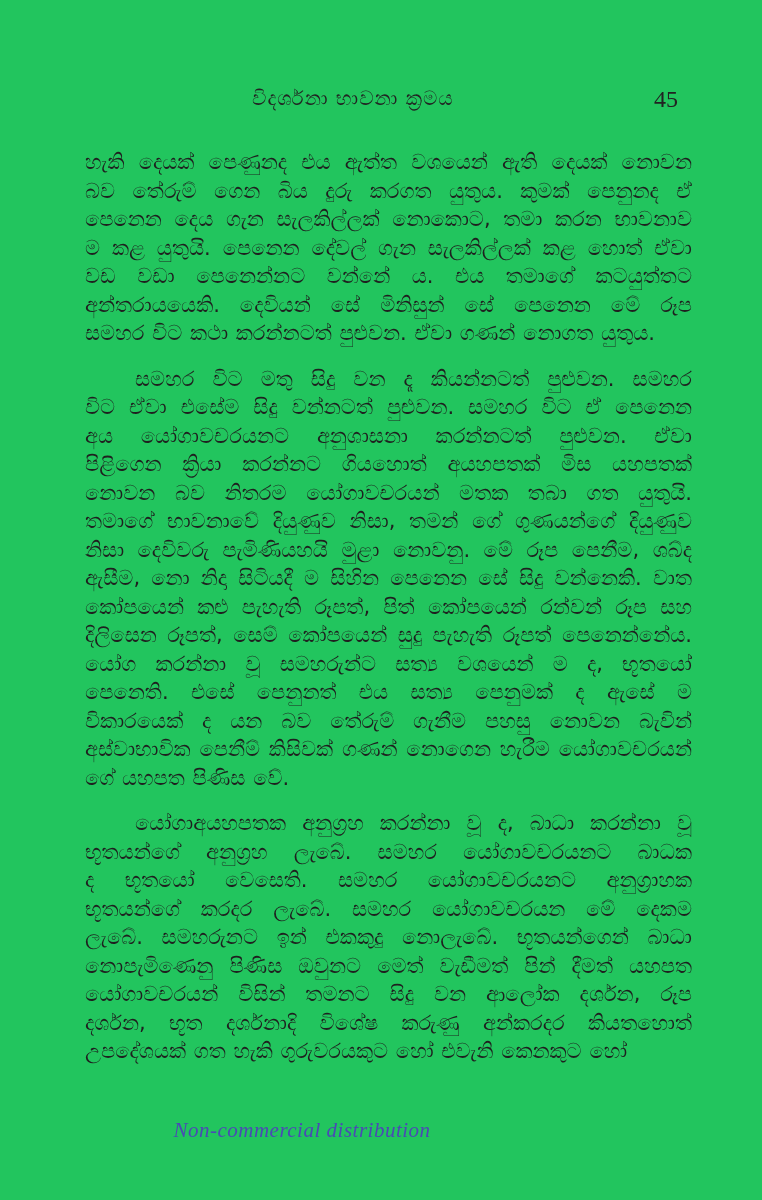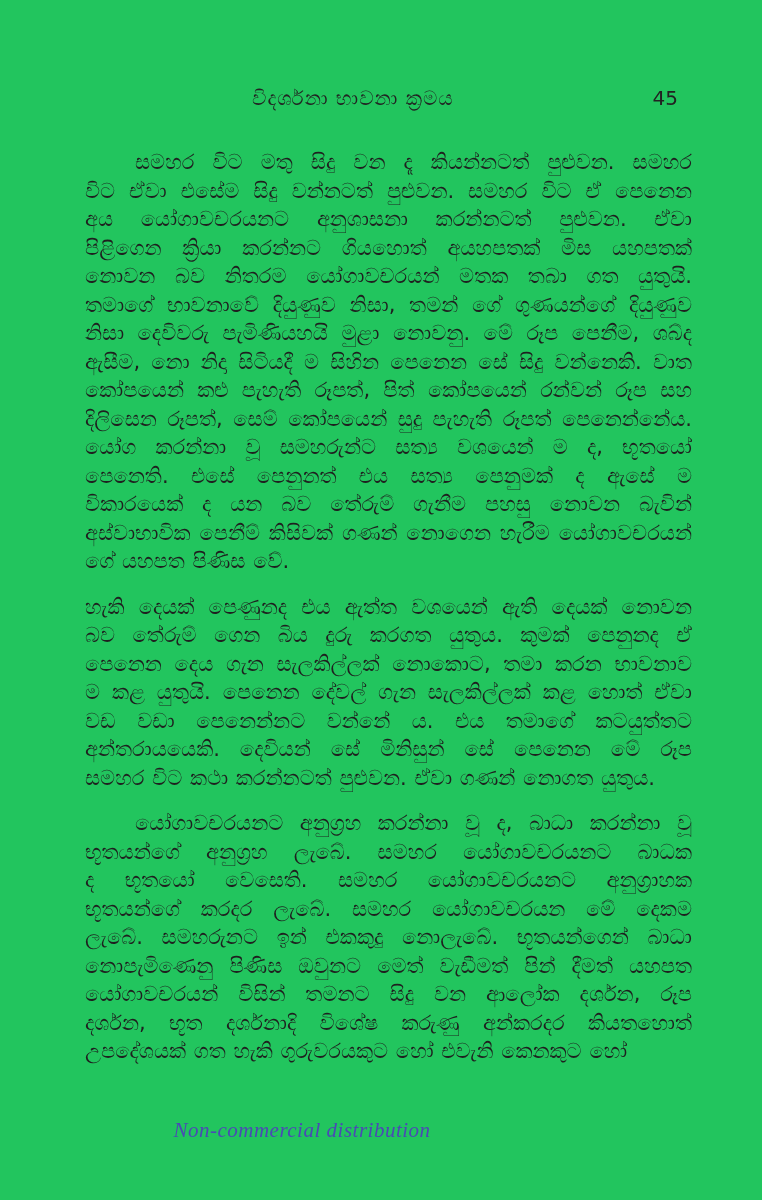--- a/index.html
+++ b/index.html
@@ -25,22 +25,23 @@
     position: absolute;
     left: 252px; top: 0;
     font-size: 20px;
     letter-spacing: 1px;
     color: #222;
     white-space: nowrap;
   }
   .page-number {
     position: absolute;
     right: 84px; top: 0;
-    font-size: 20px;
+    font-size: 24px;
     color: #222;
+    font-family: Liberation Serif, serif;
   }
   
   .body-text {
     position: absolute;
     top: 148px; left: 85px;
     width: 607px;
   }
   .para { display: block; }
   .para + .para { margin-top: 17px; }
   .line {
@@ -75,48 +76,48 @@
 
 <div class="page" lang="si">
 
   <div class="header">
     <span class="chapter-title">විදර්ශනා භාවනා ක්‍රමය</span>
     <span class="page-number">45</span>
   </div>
 
   <div class="body-text" id="body-text">
 
-  <p class="para indent">
+  <p class="para">
+        <span class="line">හැකි දෙයක් පෙණුනද එය ඇත්ත වශයෙන් ඇති දෙයක් නොවන</span>
+        <span class="line">බව තේරුම් ගෙන බිය දුරු කරගත යුතුය.  කුමක් පෙනුනද ඒ</span>
+        <span class="line">පෙනෙන දෙය ගැන සැලකිල්ලක් නොකොට, තමා කරන භාවනාව</span>
+        <span class="line">ම කළ යුතුයි.  පෙනෙන දේවල් ගැන සැලකිල්ලක් කළ හොත් ඒවා</span>
+        <span class="line">වඩ වඩා පෙනෙන්නට වන්නේ ය.  එය තමාගේ කටයුත්තට</span>
+        <span class="line">අන්තරායයෙකි.  දෙවියන් සේ මිනිසුන් සේ පෙනෙන මේ රූප</span>
+        <span class="line para-last">සමහර විට කථා කරන්නටත් පුළුවන. ඒවා ගණන් නොගත යුතුය.</span>
+      </p>
+      <p class="para indent">
         <span class="line">සමහර විට මතු සිදු වන දෑ කියන්නටත් පුළුවන.  සමහර</span>
         <span class="line">විට ඒවා එසේම සිදු වන්නටත් පුළුවන.  සමහර විට ඒ පෙනෙන</span>
         <span class="line">අය යෝගාවචරයනට අනුශාසනා කරන්නටත් පුළුවන.  ඒවා</span>
         <span class="line">පිළිගෙන ක්‍රියා කරන්නට ගියහොත් අයහපතක් මිස යහපතක්</span>
         <span class="line">නොවන බව නිතරම යෝගාවචරයන් මතක තබා ගත යුතුයි.</span>
         <span class="line">තමාගේ භාවනාවේ දියුණුව නිසා, තමන් ගේ ගුණයන්ගේ දියුණුව</span>
         <span class="line">නිසා දෙවිවරු පැමිණියහයි මුළා නොවනු.  මේ රූප පෙනීම, ශබ්ද</span>
         <span class="line">ඇසීම, නො නිදා සිටියදී ම සිහින පෙනෙන සේ සිදු වන්නෙකි. වාත</span>
         <span class="line">කෝපයෙන් කළු පැහැති රූපත්, පිත් කෝපයෙන් රන්වන් රූප සහ</span>
         <span class="line">දිලිසෙන රූපත්, සෙම් කෝපයෙන් සුදු පැහැති රූපත් පෙනෙන්නේය.</span>
         <span class="line">යෝග කරන්නා වූ සමහරුන්ට සත්‍ය වශයෙන් ම ද, භූතයෝ</span>
         <span class="line">පෙනෙති.  එසේ පෙනුනත් එය සත්‍ය පෙනුමක් ද ඇසේ ම</span>
         <span class="line">විකාරයෙක් ද යන බව තේරුම් ගැනීම පහසු නොවන බැවින්</span>
         <span class="line">අස්වාභාවික පෙනීම් කිසිවක් ගණන් නොගෙන හැරීම යෝගාවචරයන්</span>
         <span class="line para-last">ගේ යහපත පිණිස වේ.</span>
       </p>
-      <p class="para">
-        <span class="line">හැකි දෙයක් පෙණුනද එය ඇත්ත වශයෙන් ඇති දෙයක් නොවන</span>
-        <span class="line">බව තේරුම් ගෙන බිය දුරු කරගත යුතුය.  කුමක් පෙනුනද ඒ</span>
-        <span class="line">පෙනෙන දෙය ගැන සැලකිල්ලක් නොකොට, තමා කරන භාවනාව</span>
-        <span class="line">ම කළ යුතුයි.  පෙනෙන දේවල් ගැන සැලකිල්ලක් කළ හොත් ඒවා</span>
-        <span class="line">වඩ වඩා පෙනෙන්නට වන්නේ ය.  එය තමාගේ කටයුත්තට</span>
-        <span class="line">අන්තරායයෙකි.  දෙවියන් සේ මිනිසුන් සේ පෙනෙන මේ රූප</span>
-        <span class="line para-last">සමහර විට කථා කරන්නටත් පුළුවන. ඒවා ගණන් නොගත යුතුය.</span>
-      </p>
       <p class="para indent">
-        <span class="line">යෝගාවචරයනට අනුග්‍රහ කරන්නා වූ ද, බාධා කරන්නා වූ</span>
+        <span class="line">යෝගාඅයහපතක අනුග්‍රහ කරන්නා වූ ද, බාධා කරන්නා වූ</span>
         <span class="line">භූතයන්ගේ අනුග්‍රහ ලැබේ.  සමහර යෝගාවචරයනට බාධක</span>
         <span class="line">ද භූතයෝ වෙසෙති.  සමහර යෝගාවචරයනට අනුග්‍රාහක</span>
         <span class="line">භූතයන්ගේ කරදර ලැබේ.  සමහර යෝගාවචරයන මේ දෙකම</span>
         <span class="line">ලැබේ. සමහරුනට ඉන් එකකුදු නොලැබේ.  භූතයන්ගෙන් බාධා</span>
         <span class="line">නොපැමිණෙනු පිණිස ඔවුනට මෙත් වැඩීමත් පින් දීමත් යහපත</span>
         <span class="line">යෝගාවචරයන් විසින් තමනට සිදු වන ආලෝක දර්ශන, රූප</span>
         <span class="line">දර්ශන, භූත දර්ශනාදි විශේෂ කරුණු අන්‍කරදර කියතහොත්</span>
         <span class="line para-last">උපදේශයක් ගත හැකි ගුරුවරයකුට හෝ එවැනි කෙනකුට හෝ</span>
       </p>
     </div>

